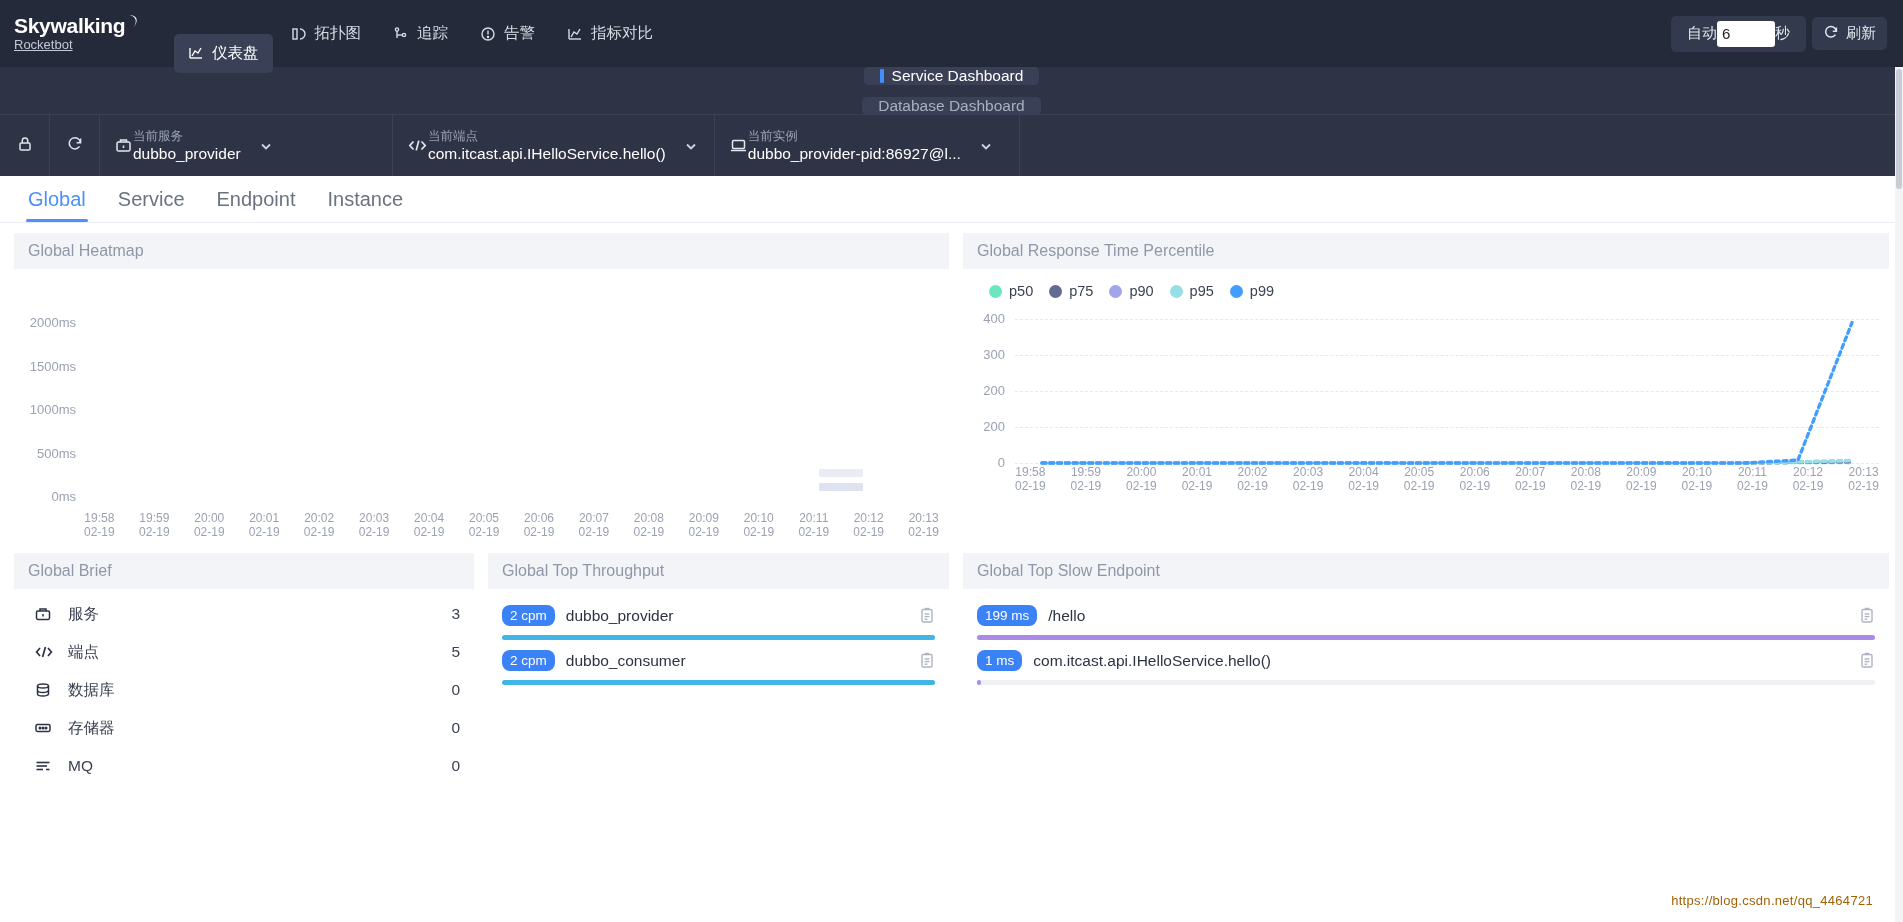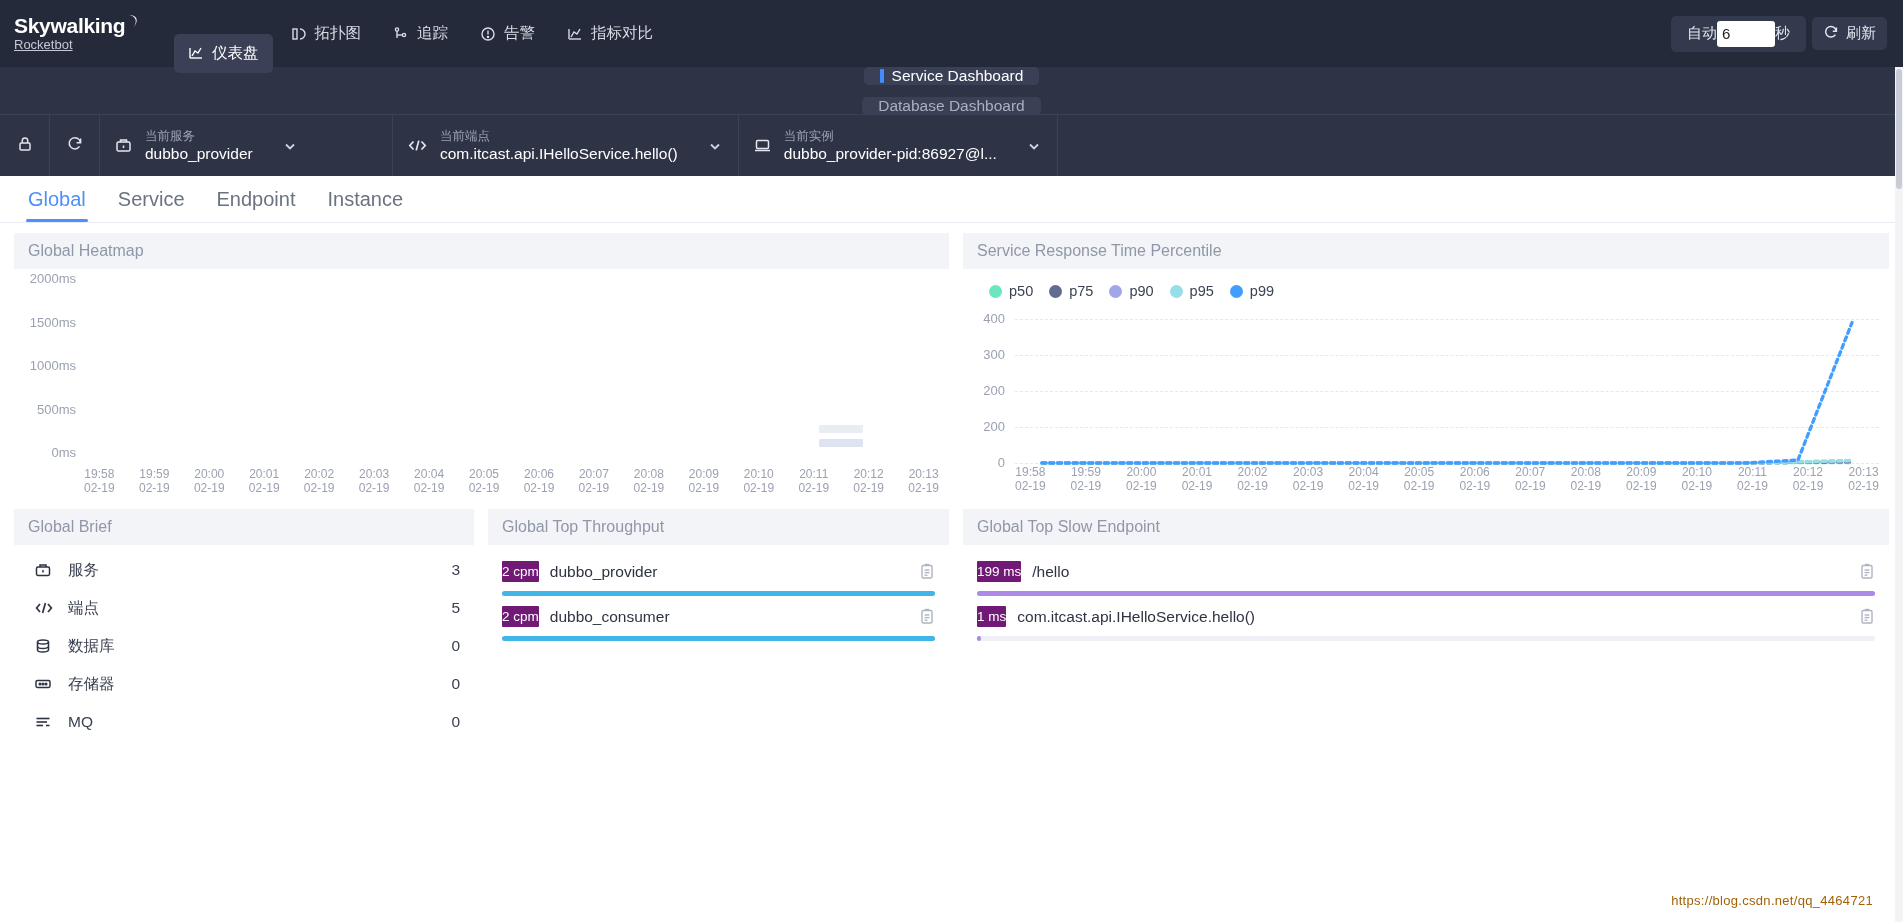--- a/index.html
+++ b/index.html
@@ -76,21 +76,21 @@
   
   .selbar {
     height: 62px; background: #2e3446;
     display: flex; align-items: stretch; border-top: 1px solid #3b4256;
   }
   .selicon-btn {
     width: 50px; display: flex; align-items: center; justify-content: center;
     cursor: pointer; border-right: 1px solid #3b4256; color: #dfe3ec;
   }
   .selgroup {
-    display: flex; align-items: center; gap: 12px;
+    display: flex; align-items: center; gap: 0;
     padding: 0 16px 0 14px; border-right: 1px solid #3b4256; cursor: pointer;
   }
   .selgroup .gicon { color: #e4e8f0; display:flex; align-items:center; }
   .seltexts { display: flex; flex-direction: column; justify-content: center; gap: 1px; }
   .sel-label { color: #9aa1b4; font-size: 12.5px; line-height: 14px; }
   .sel-value { color: #fff; font-size: 15.5px; line-height: 19px; white-space: nowrap; }
   .sel-caret { color: #cfd4e0; margin-left: 18px; display: flex; align-items: center; }
   .selgroup.g-service { min-width: 293px; }
   .selgroup.g-endpoint { min-width: 315px; }
   .selgroup.g-instance { min-width: 305px; }
@@ -114,21 +114,21 @@
   .main { background: #fff; padding: 10px 14px 0 14px; }
   .row { display: flex; gap: 14px; }
   .card { background: #fff; flex: 1; }
   .card-head {
     background: #f3f4f8; height: 36px; display: flex; align-items: center;
     padding: 0 14px; color: #9097a8; font-size: 16px;
   }
   .card-body { padding-top: 6px; }
 
   
-  .heatmap-wrap { position: relative; height: 220px; }
+  .heatmap-wrap { position: relative; height: 220px; margin-top: 44px; }
   .hm-ylabel {
     position: absolute; left: 0; width: 62px; text-align: right;
     color: #9aa1b0; font-size: 13px;
   }
   .hm-xaxis {
     position: absolute; left: 70px; right: 10px; bottom: 0;
     display: flex; justify-content: space-between;
   }
   .hm-xtick { color: #9aa1b0; font-size: 12px; text-align: center; line-height: 14px; }
   .hm-cell { position: absolute; background: #dfe3ef; border-radius: 1px; }
@@ -156,22 +156,22 @@
     display: flex; align-items: center; height: 38px; padding: 0 14px 0 20px;
   }
   .brief-icon { width: 34px; color: #2c3344; display: flex; align-items: center; }
   .brief-name { flex: 1; font-size: 15.5px; color: #3a4050; }
   .brief-val { font-size: 15.5px; color: #3a4050; }
 
   
   .top-item { padding: 10px 14px 0 14px; }
   .top-line { display: flex; align-items: center; gap: 11px; }
   .top-badge {
-    background: #701a75; color: #fff; font-size: 13.5px;
-    border-radius: 1px; padding: 3px 0; white-space: nowrap;
+    background: #3b82f6; color: #fff; font-size: 13.5px;
+    border-radius: 8px; padding: 3px 8px; white-space: nowrap;
   }
   .top-name { flex: 1; font-size: 15.5px; color: #2e3342; white-space: nowrap; overflow: hidden; }
   .top-copy { color: #aeb4c2; display: flex; align-items: center; cursor: pointer; }
   .top-bar-track { height: 5px; background: #eef0f6; border-radius: 3px; margin-top: 9px; }
   .top-bar-fill { height: 5px; border-radius: 3px; }
 
   .watermark {
     position: absolute; right: 30px; bottom: 14px;
     color: #a16207; font-size: 13px; letter-spacing: 0.3px;
   }
@@ -438,21 +438,21 @@
                 <div>02-19</div>
               </div>
             </div>
             <div class="hm-cell" style="left: 804.625px; width: 44.1875px; height: 8px; background: rgb(223, 227, 239); top: 164px;"></div>
             <div class="hm-cell" style="left: 804.625px; width: 44.1875px; height: 8px; background: rgb(233, 236, 243); top: 150px;"></div>
           </div>
       </div>
     </div>
 
     <div class="card">
-      <div class="card-head">Service Response Time Percentile</div>
+      <div class="card-head">Global Response Time Percentile</div>
       <div class="card-body">
         <div class="legend" id="pct-legend">
             <div class="legend-item">
               <span class="legend-dot" style="background:#6be6c1"></span>
               <span class="legend-text">p50</span>
             </div>
             <div class="legend-item">
               <span class="legend-dot" style="background:#626c91"></span>
               <span class="legend-text">p75</span>
             </div>

